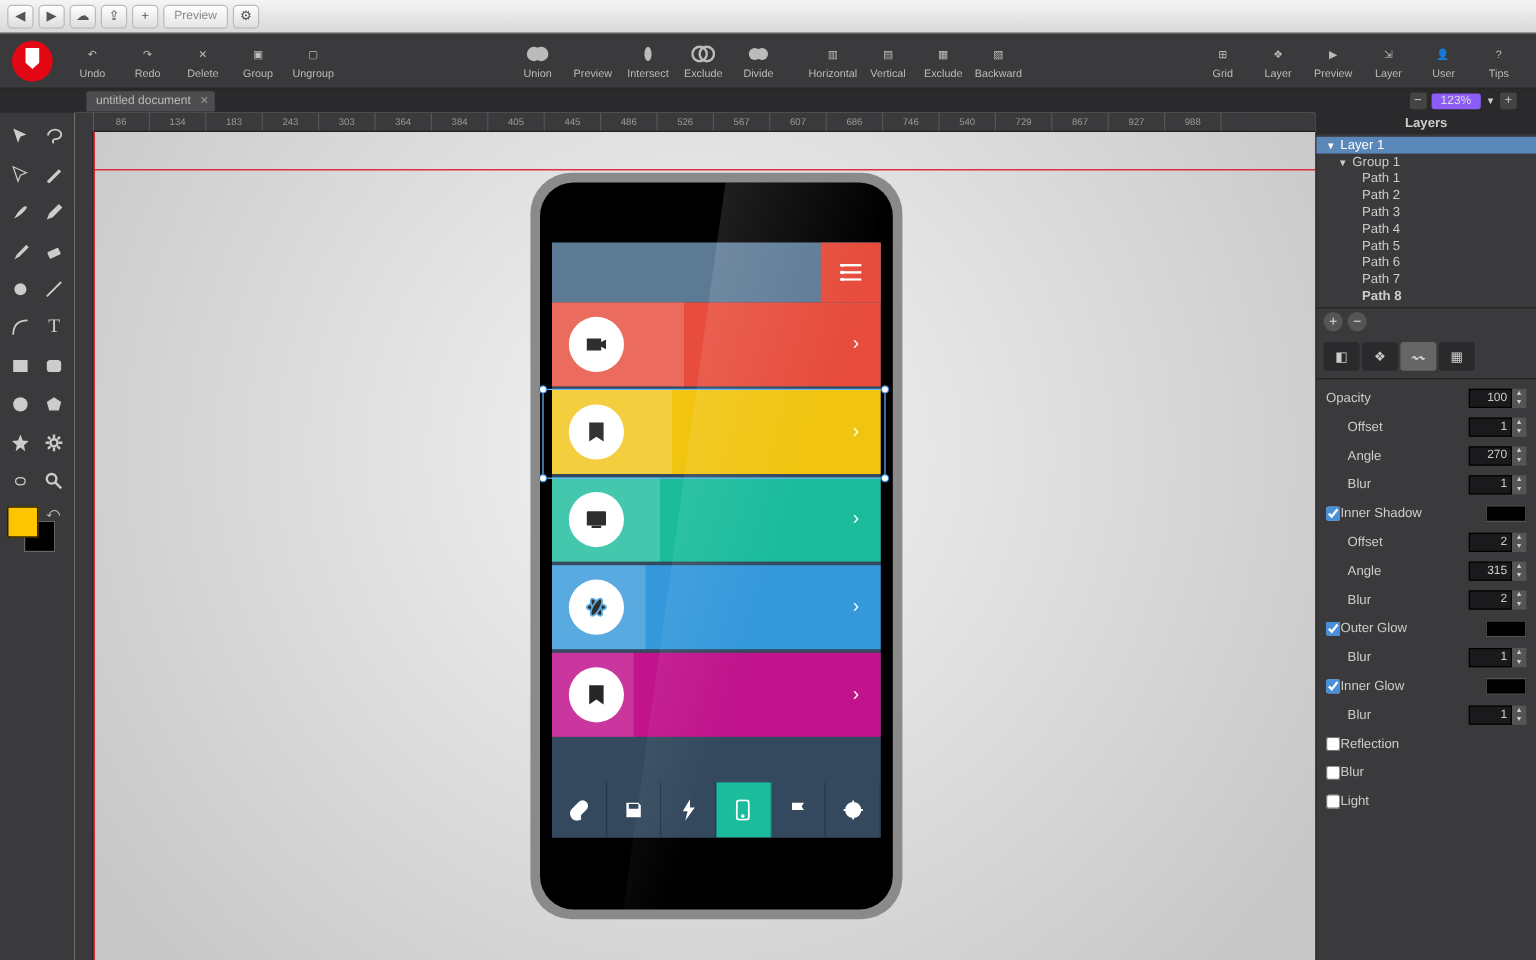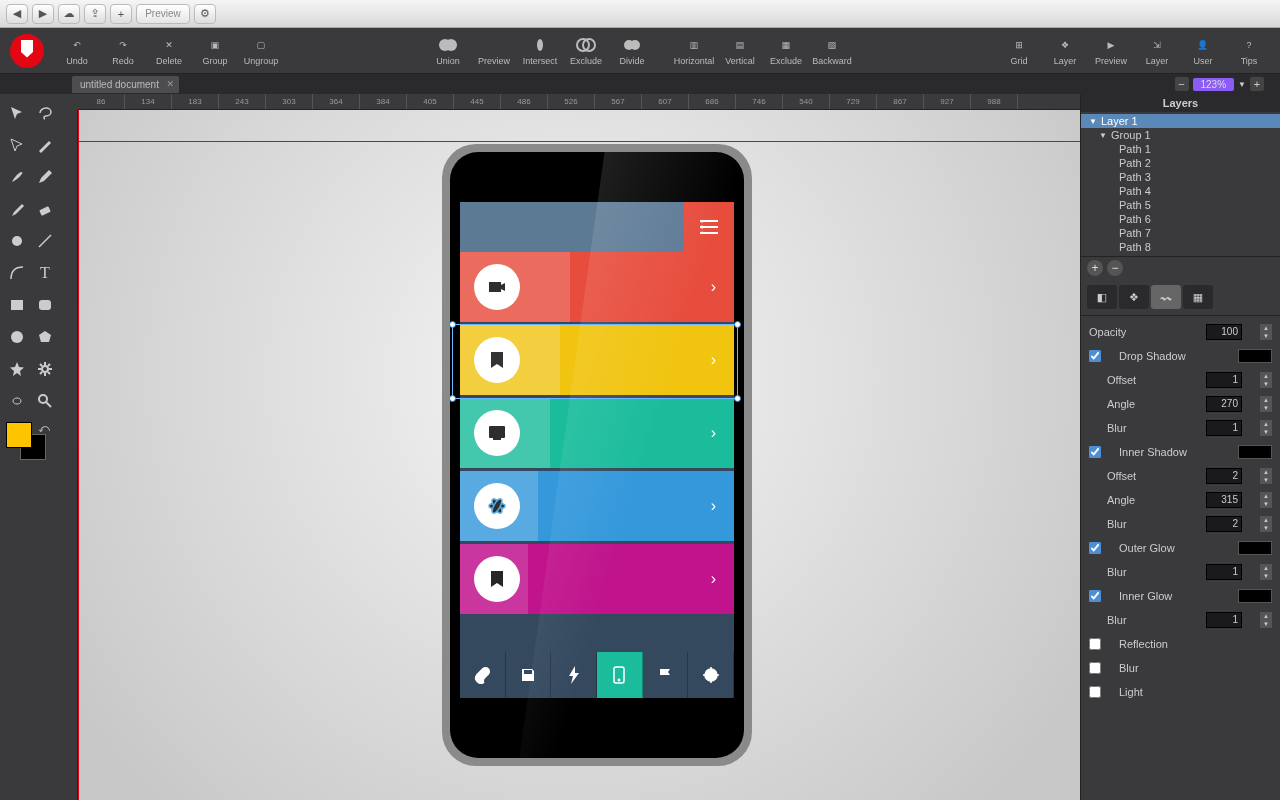--- a/index.html
+++ b/index.html
@@ -73,39 +73,39 @@
 .btm-bar .b.active { background:#1abc9c; }
 .phone-gloss { position:absolute; top:0; left:38%; width:45%; height:100%; background:linear-gradient(100deg, rgba(255,255,255,0.12), rgba(255,255,255,0) 60%); pointer-events:none; transform:skewX(-8deg); }
 
 
 .sel-box { position:absolute; border:1px solid #6ab6ff; pointer-events:none; }
 .sel-box .h { position:absolute; width:7px; height:7px; background:#fff; border:1px solid #2a7fd4; border-radius:50%; }
 .sel-box .tl{top:-4px;left:-4px;} .sel-box .tr{top:-4px;right:-4px;}
 .sel-box .bl{bottom:-4px;left:-4px;} .sel-box .br{bottom:-4px;right:-4px;}
 
 
-.right-panel { width:200px; background:#3a3a3c; color:#ccc; font-size:11px; display:flex; flex-direction:column; border-left:1px solid #222; }
+.right-panel { width:184px; background:#3a3a3c; color:#ccc; font-size:11px; display:flex; flex-direction:column; border-left:1px solid #222; }
 .panel-title { height:18px; background:#2a2a2c; text-align:center; line-height:18px; font-weight:bold; font-size:11px; }
 .layer-tree { padding:2px 0; font-size:11px; }
 .layer-tree .item { padding:1px 0 1px 8px; display:flex; align-items:center; gap:4px; }
 .layer-tree .item.sel { background:#5a88b8; color:#fff; }
 .layer-tree .tri { font-size:8px; }
 .layer-btns { display:flex; gap:4px; padding:3px 6px; border-top:1px solid #222; }
 .layer-btns .lb { width:16px; height:16px; background:#555; border-radius:50%; display:flex; align-items:center; justify-content:center; color:#ddd; font-size:12px; }
 
 .tabs-row { display:flex; height:24px; border-top:1px solid #222; }
 .tabs-row .tab { flex:1; background:#2a2a2c; display:flex; align-items:center; justify-content:center; font-size:11px; cursor:pointer; }
 .tabs-row .tab.active { background:#555; }
 
 .prop-icons { display:flex; gap:2px; padding:6px; border-bottom:1px solid #222; }
 .prop-icons .pi { width:30px; height:24px; background:#2a2a2c; border-radius:3px; display:flex; align-items:center; justify-content:center; color:#ccc; }
 .prop-icons .pi.active { background:#666; }
 
 .prop-body { flex:1; overflow:auto; padding:4px 8px; }
-.prop-row { display:flex; align-items:center; height:24px; gap:18px; }
+.prop-row { display:flex; align-items:center; height:24px; gap:0; }
 .prop-row .lbl { flex:1; }
 .prop-row .num { width:36px; height:16px; background:#1a1a1c; border:1px solid #000; color:#ccc; font-size:10px; text-align:right; padding:0 3px; line-height:14px; }
 .prop-row .spin { width:12px; height:16px; background:#555; display:flex; flex-direction:column; }
 .prop-row .spin div { flex:1; display:flex; align-items:center; justify-content:center; font-size:6px; color:#ccc; }
 .prop-row .sw { width:34px; height:14px; background:#000; border:1px solid #555; }
 .prop-row input[type=checkbox] { width:12px; height:12px; accent-color:#4a90d9; }
 .indent { padding-left:18px; }
 
 svg { fill:currentColor; }
 </style>
@@ -500,21 +500,21 @@
           <span>Group 1</span>
         </div>
       <div id="paths">
           <div class="item" style="padding-left: 38px;">Path 1</div>
           <div class="item" style="padding-left: 38px;">Path 2</div>
           <div class="item" style="padding-left: 38px;">Path 3</div>
           <div class="item" style="padding-left: 38px;">Path 4</div>
           <div class="item" style="padding-left: 38px;">Path 5</div>
           <div class="item" style="padding-left: 38px;">Path 6</div>
           <div class="item" style="padding-left: 38px;">Path 7</div>
-          <div class="item" style="padding-left: 38px;">Path 8</div>
+          <div class="item" style="padding-left: 38px; font-weight: bold;">Path 8</div>
         </div>
     </div>
     <div class="layer-btns">
       <div class="lb">+</div>
       <div class="lb">−</div>
     </div>
 
     <div class="prop-icons">
       <div class="pi">◧</div>
       <div class="pi">❖</div>
@@ -525,25 +525,20 @@
     <div class="prop-body">
       <div class="prop-row">
           <span class="lbl">Opacity</span>
           <span class="num">100</span>
           <span class="spin">
             <div>▲</div>
             <div>▼</div>
           </span>
         </div>
 
-      <div class="prop-row">
-          <input type="checkbox" checked="" style="">
-          <span class="lbl">Drop Shadow</span>
-          <span class="sw"></span>
-        </div>
       <div class="prop-row indent">
           <span class="lbl">Offset</span>
           <span class="num">1</span>
           <span class="spin">
             <div>▲</div>
             <div>▼</div>
           </span>
         </div>
       <div class="prop-row indent">
           <span class="lbl">Angle</span>

